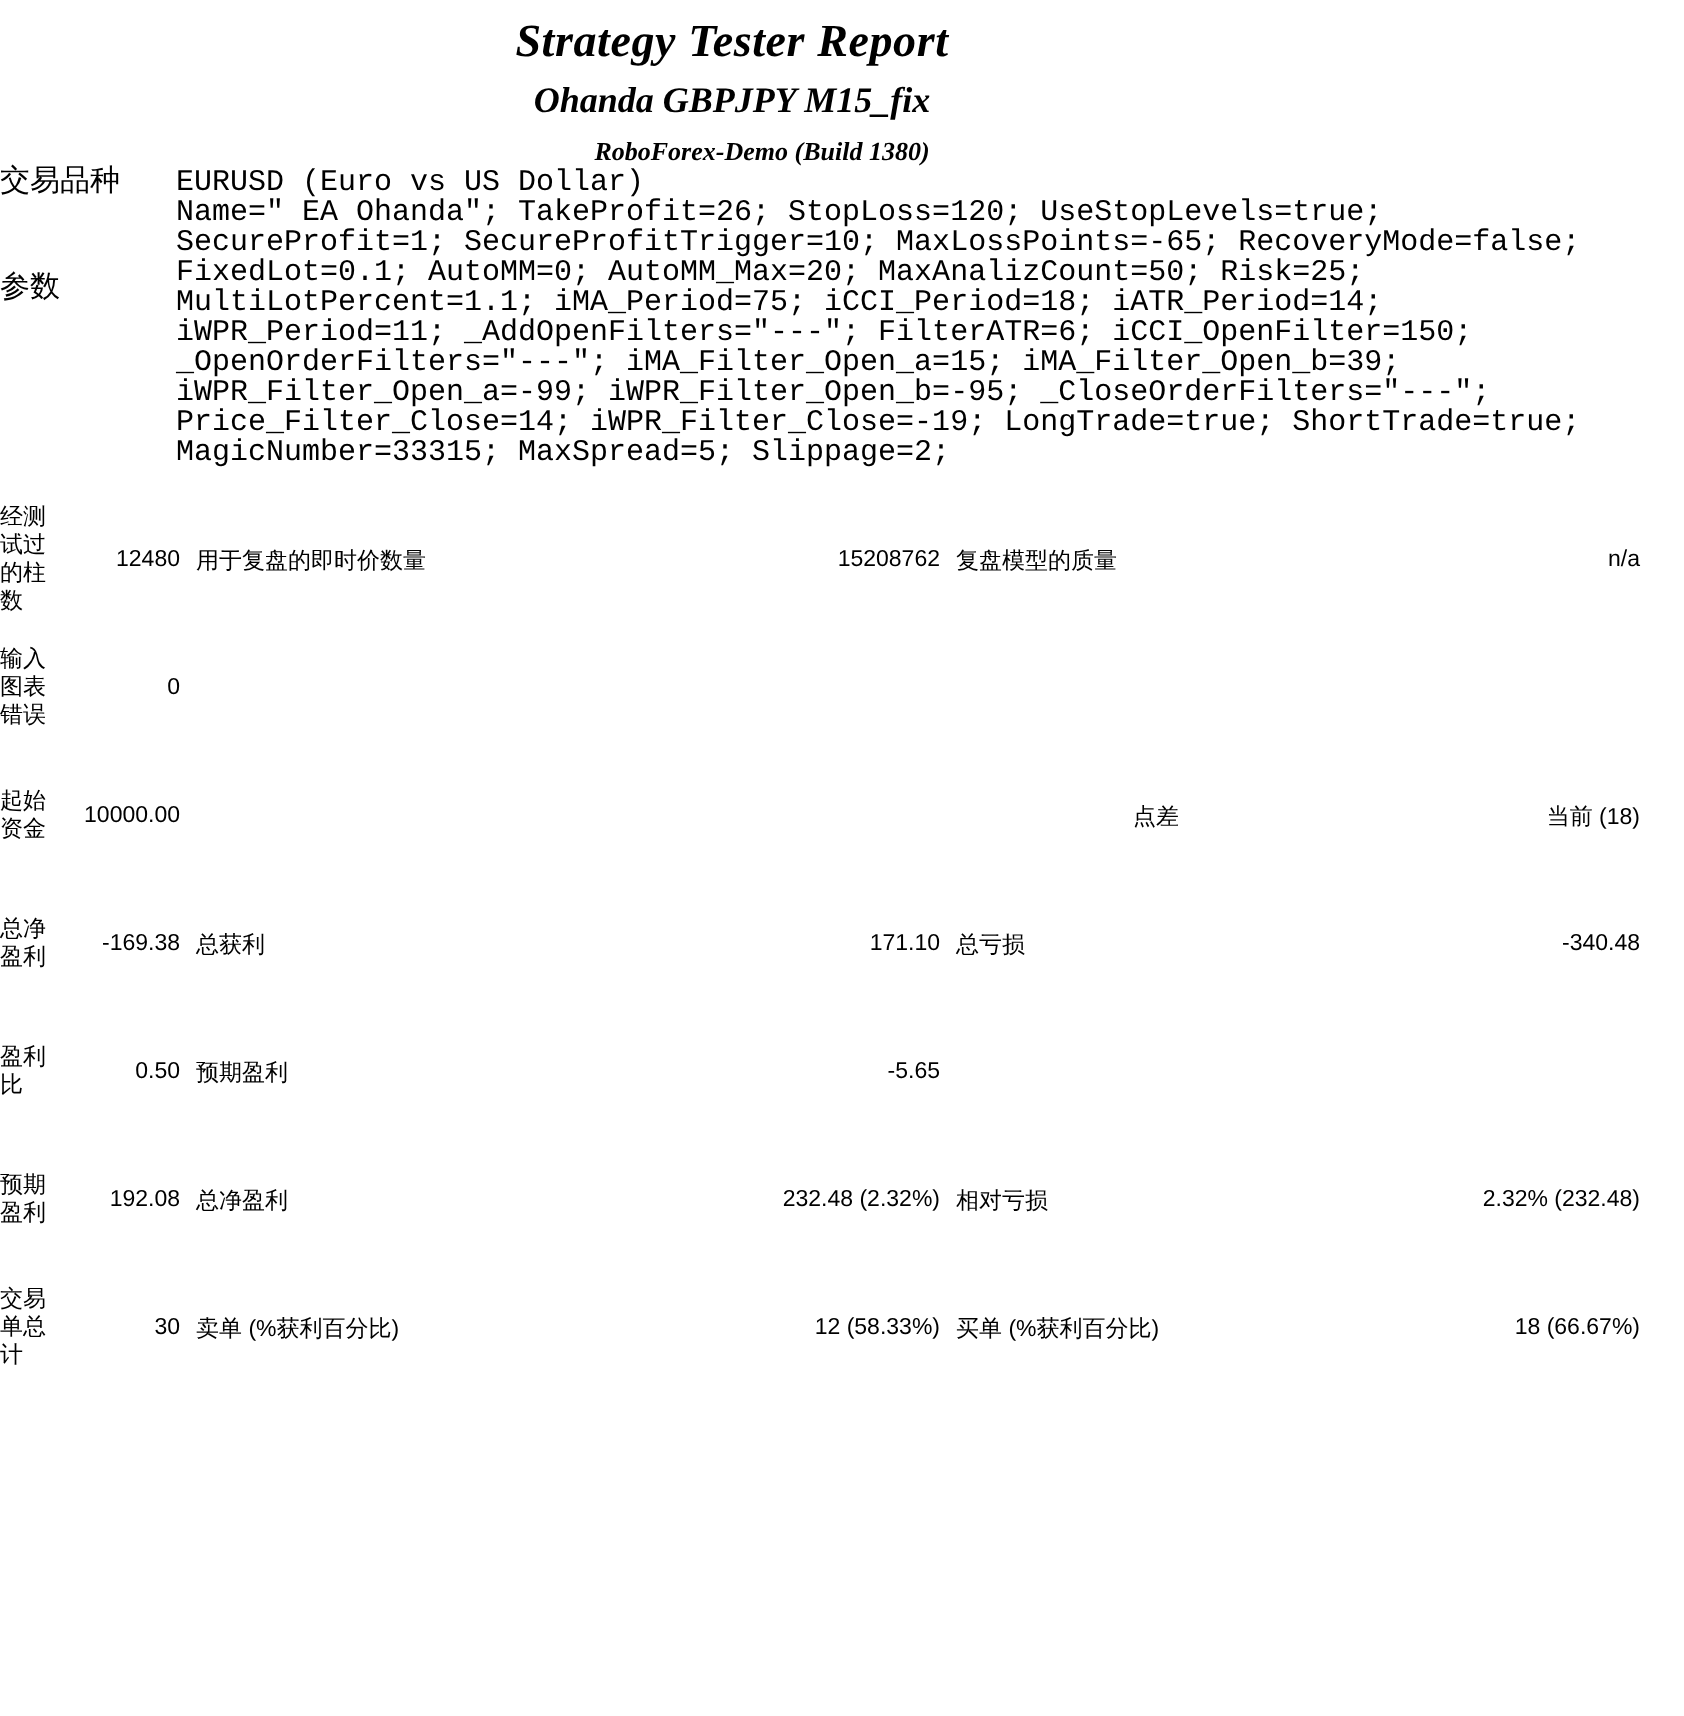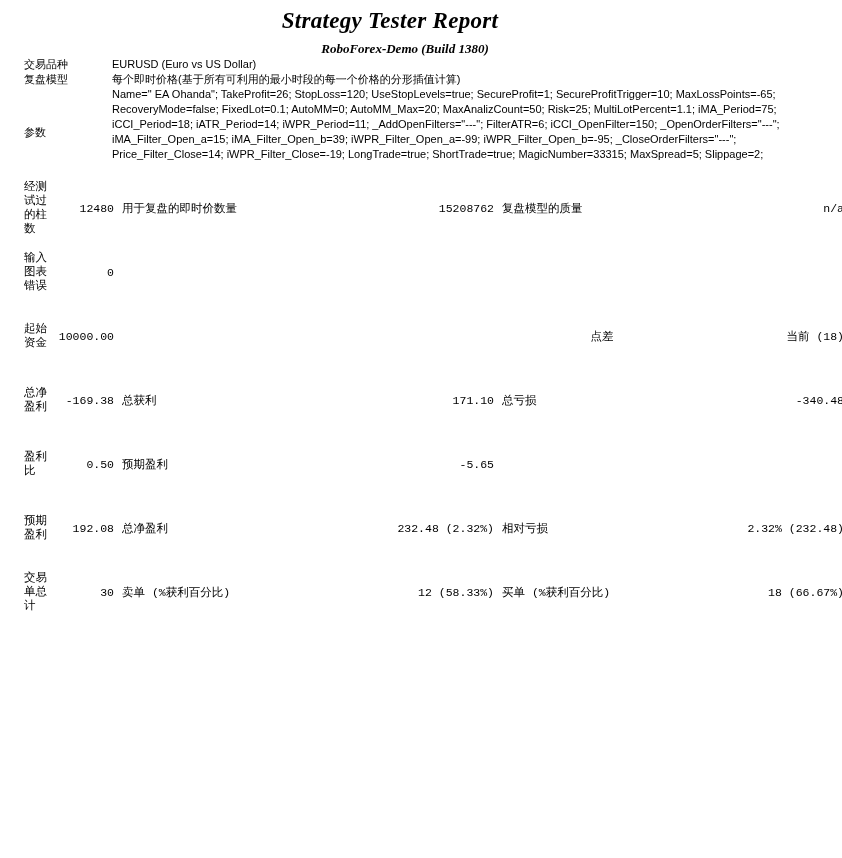--- a/index.html
+++ b/index.html
@@ -12,21 +12,20 @@
     height: 858px;
     font-family: "Liberation Serif", serif;
     color: #000000;
     overflow: hidden;
   }
   .page {
     width: 732px;
     height: 858px;
     position: relative;
     box-sizing: border-box;
-    margin-left: 24px;
   }
   .header {
     text-align: center;
     padding-top: 4px;
   }
   .title-main {
     font-family: "Liberation Serif", serif;
     font-size: 23px;
     font-weight: bold;
     font-style: italic;
@@ -52,22 +51,22 @@
     padding-left: 30px;
   }
 
   table.report {
     width: 820px;
     margin: 0 auto;
     border-collapse: collapse;
     table-layout: fixed;
   }
   table.report td {
-    font-family: Liberation Sans, sans-serif;
-    font-size: 11px;
+    font-family: Liberation Mono, monospace;
+    font-size: 15px;
     vertical-align: top;
     padding: 0;
     line-height: 15px;
   }
 
   
   .c-label { width: 88px; }
   .c-rest  { width: 732px; }
 
   .info-row td {
@@ -86,21 +85,21 @@
   }
 
   
   table.stats {
     width: 820px;
     margin: 0 auto;
     border-collapse: collapse;
     table-layout: fixed;
   }
   table.stats td {
-    font-family: Liberation Mono, monospace;
+    font-family: Liberation Sans, sans-serif;
     font-size: 11.5px;
     vertical-align: middle;
     padding: 0;
   }
   .sc1 { width: 30px;  }
   .sc2 { width: 68px;  text-align: right; padding-right: 8px !important; }
   .sc3 { width: 230px; }
   .sc4 { width: 150px; text-align: right; padding-right: 8px !important; }
   .sc5 { width: 200px; }
   .sc6 { width: 142px; text-align: right; }
@@ -120,36 +119,33 @@
   }
   .nowrap { white-space: nowrap; }
 </style>
 </head>
 <body>
 
 <div class="page">
 
   <div class="header">
     <div class="title-main">Strategy Tester Report</div>
+    <div class="title-sub">Ohanda GBPJPY M15_fix</div>
     <div class="title-broker">RoboForex-Demo (Build 1380)</div>
   </div>
 
   <table class="report">
     <colgroup>
         <col class="c-label">
         <col class="c-rest">
       </colgroup>
     <tbody>
       <tr class="info-row">
         <td class="label-vert">交易品种</td>
         <td>EURUSD (Euro vs US Dollar)</td>
-      </tr>
-      <tr class="info-row">
-        <td class="label-vert">复盘模型</td>
-        <td>每个即时价格(基于所有可利用的最小时段的每一个价格的分形插值计算)</td>
       </tr>
       <tr class="info-row">
         <td class="label-vert" style="padding-top:38px;">参数</td>
         <td class="params-cell">Name=" EA Ohanda"; TakeProfit=26; StopLoss=120; UseStopLevels=true; SecureProfit=1; SecureProfitTrigger=10; MaxLossPoints=-65; RecoveryMode=false; FixedLot=0.1; AutoMM=0; AutoMM_Max=20; MaxAnalizCount=50; Risk=25; MultiLotPercent=1.1; iMA_Period=75; iCCI_Period=18; iATR_Period=14; iWPR_Period=11; _AddOpenFilters="---"; FilterATR=6; iCCI_OpenFilter=150; _OpenOrderFilters="---"; iMA_Filter_Open_a=15; iMA_Filter_Open_b=39; iWPR_Filter_Open_a=-99; iWPR_Filter_Open_b=-95; _CloseOrderFilters="---"; Price_Filter_Close=14; iWPR_Filter_Close=-19; LongTrade=true; ShortTrade=true; MagicNumber=33315; MaxSpread=5; Slippage=2;</td>
       </tr>
     </tbody>
   </table>
 
   <table class="stats" style="margin-top:14px;">
     <colgroup>

